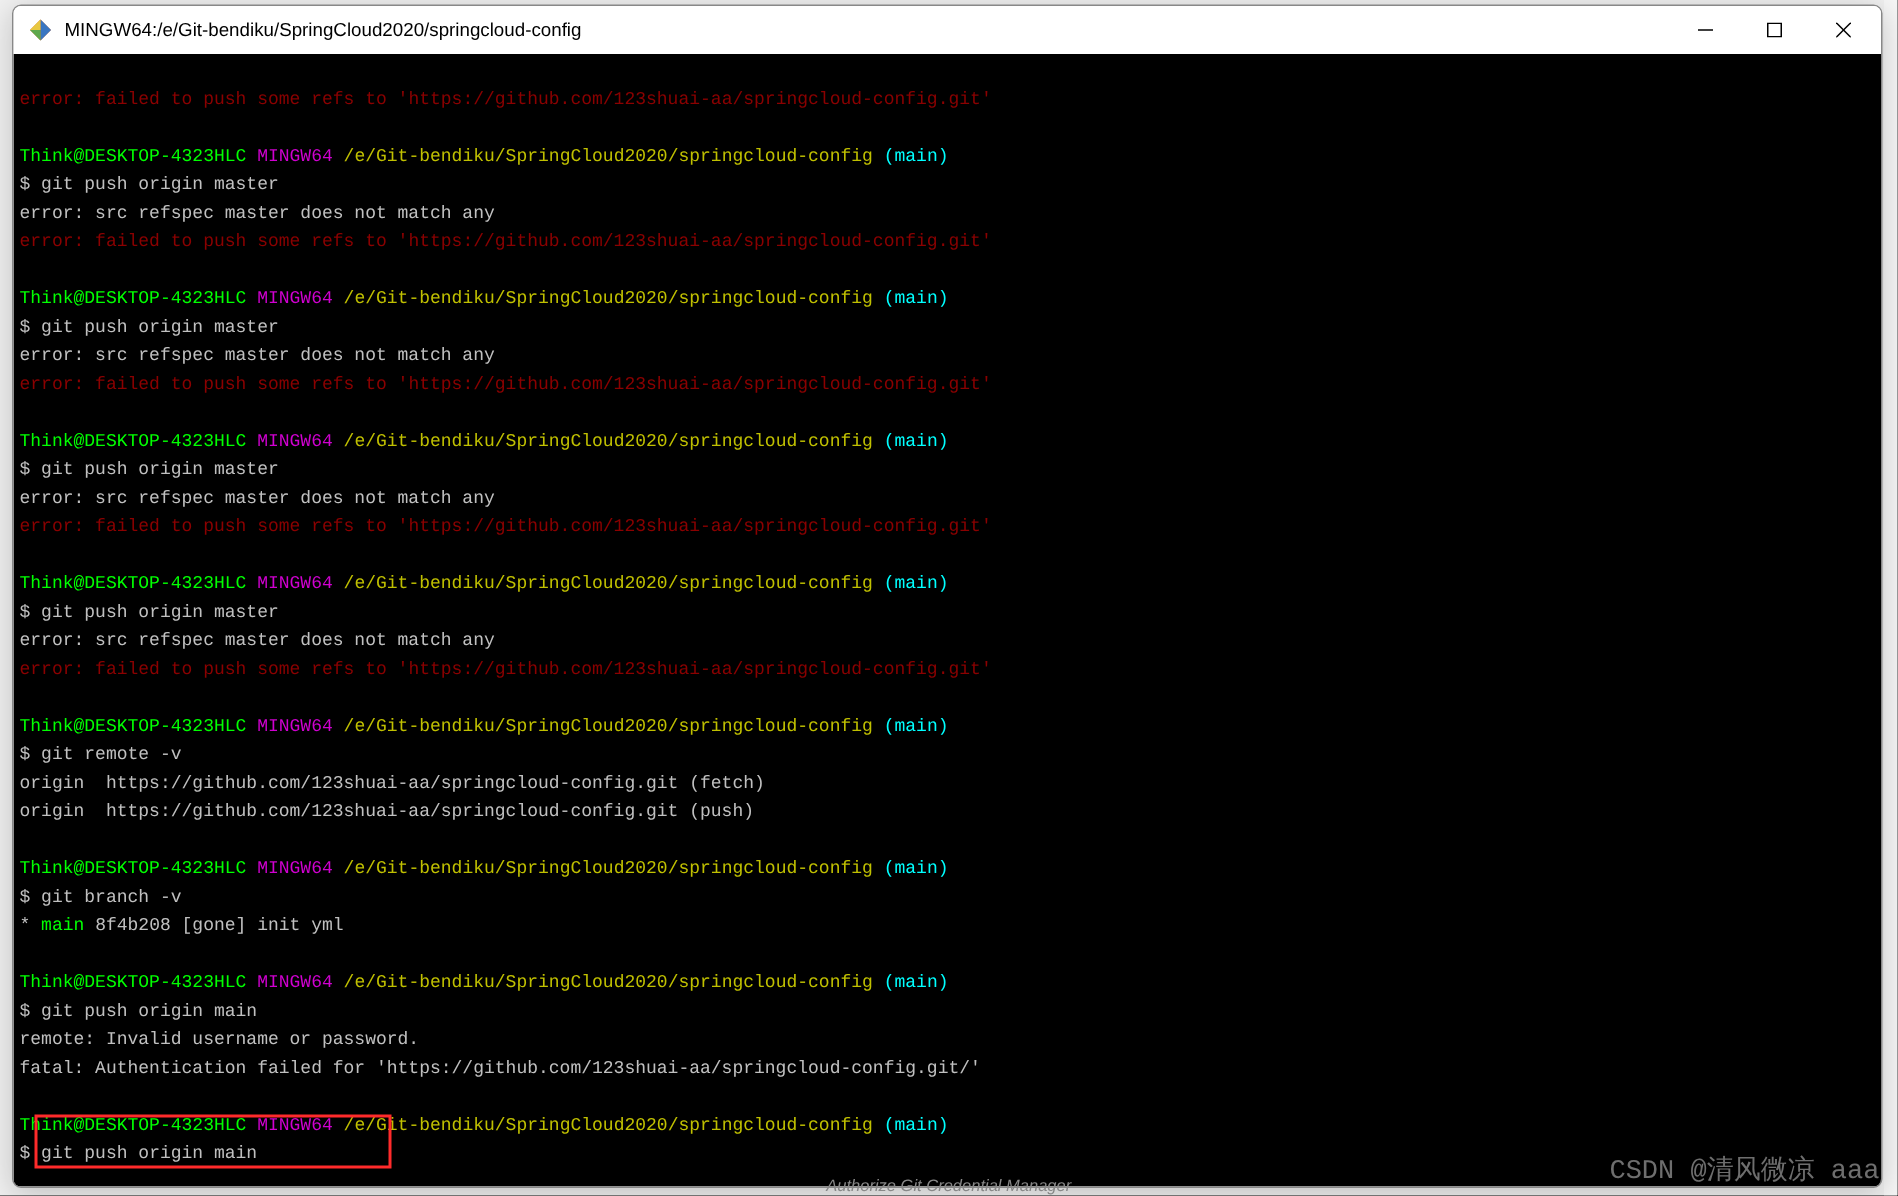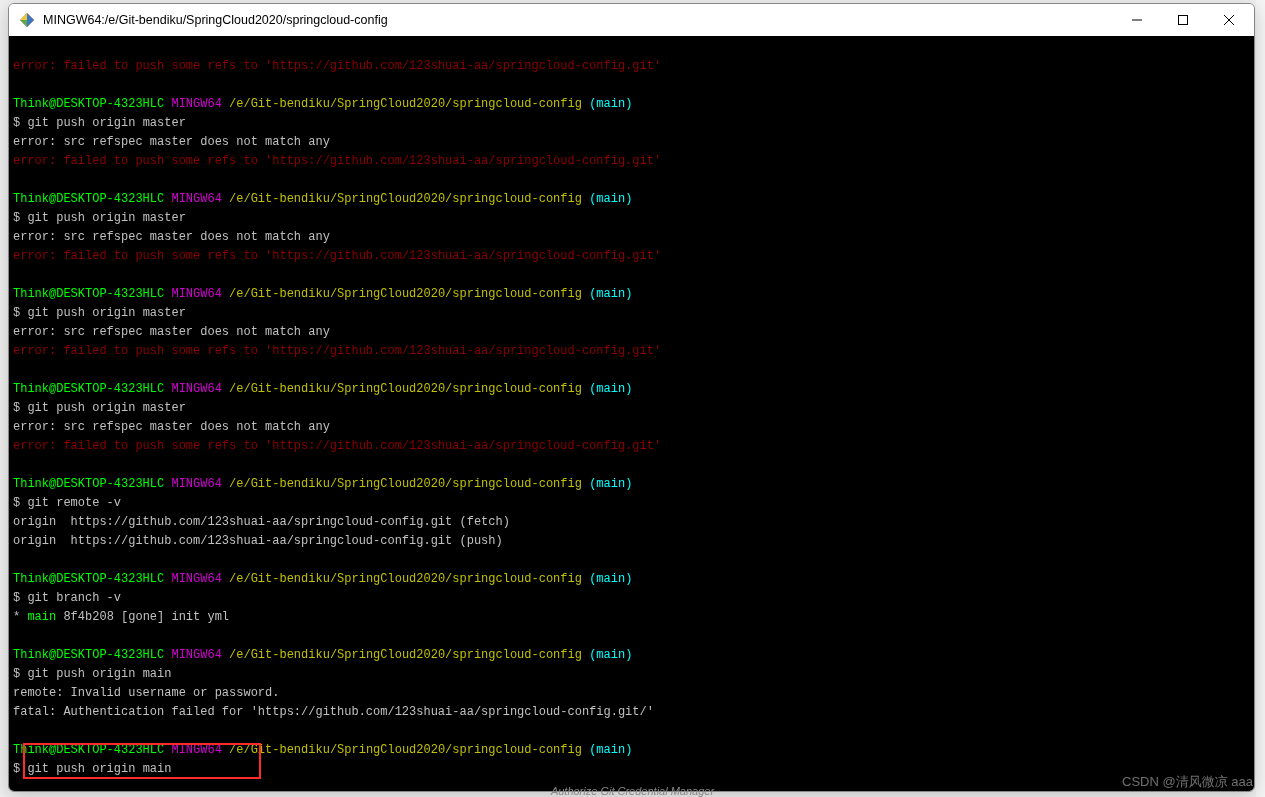--- a/index.html
+++ b/index.html
@@ -71,22 +71,22 @@
     position: absolute;
     border: 2px solid #ff2b2b;
     pointer-events: none;
   }
 
   .watermark {
     position: absolute;
     bottom: 6px;
     right: 12px;
     color: rgba(200,200,200,0.55);
-    font-size: 13px;
-    font-family: Liberation Sans, sans-serif;
+    font-size: 18px;
+    font-family: Liberation Mono, monospace;
     pointer-events:none;
   }
 
   
   .edge-strip {
     position:absolute; top:0; right:0; width:9px; height:100%;
     background:#f6f6f6;
   }
 </style>
 </head>

